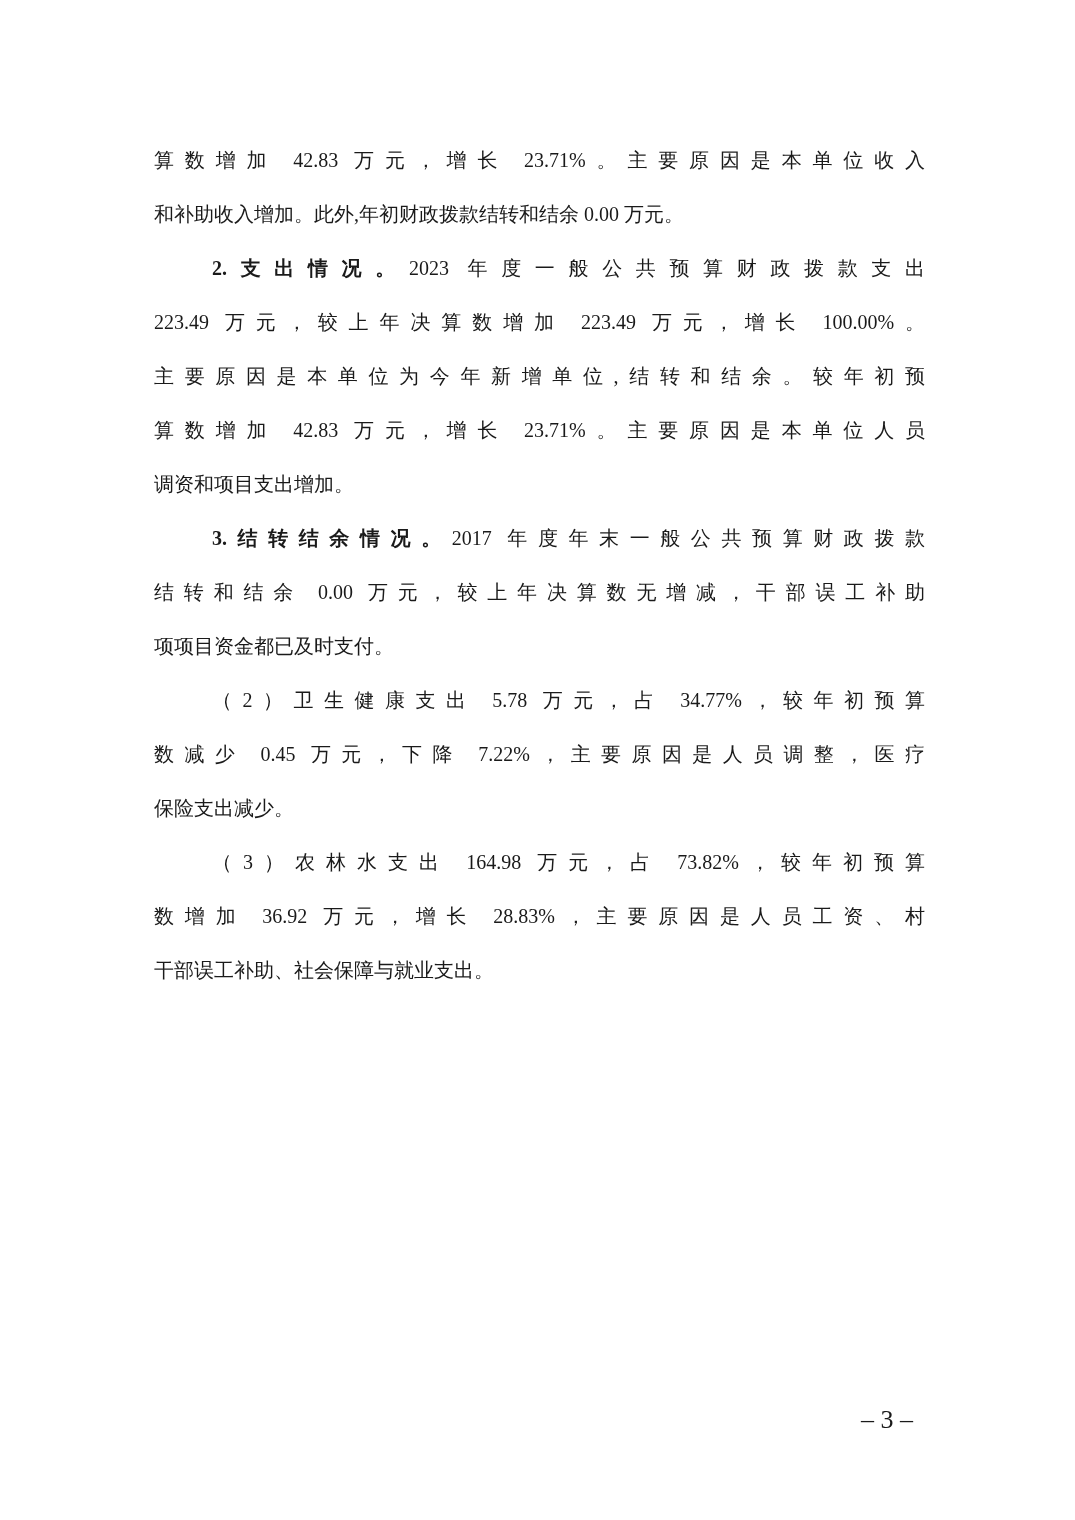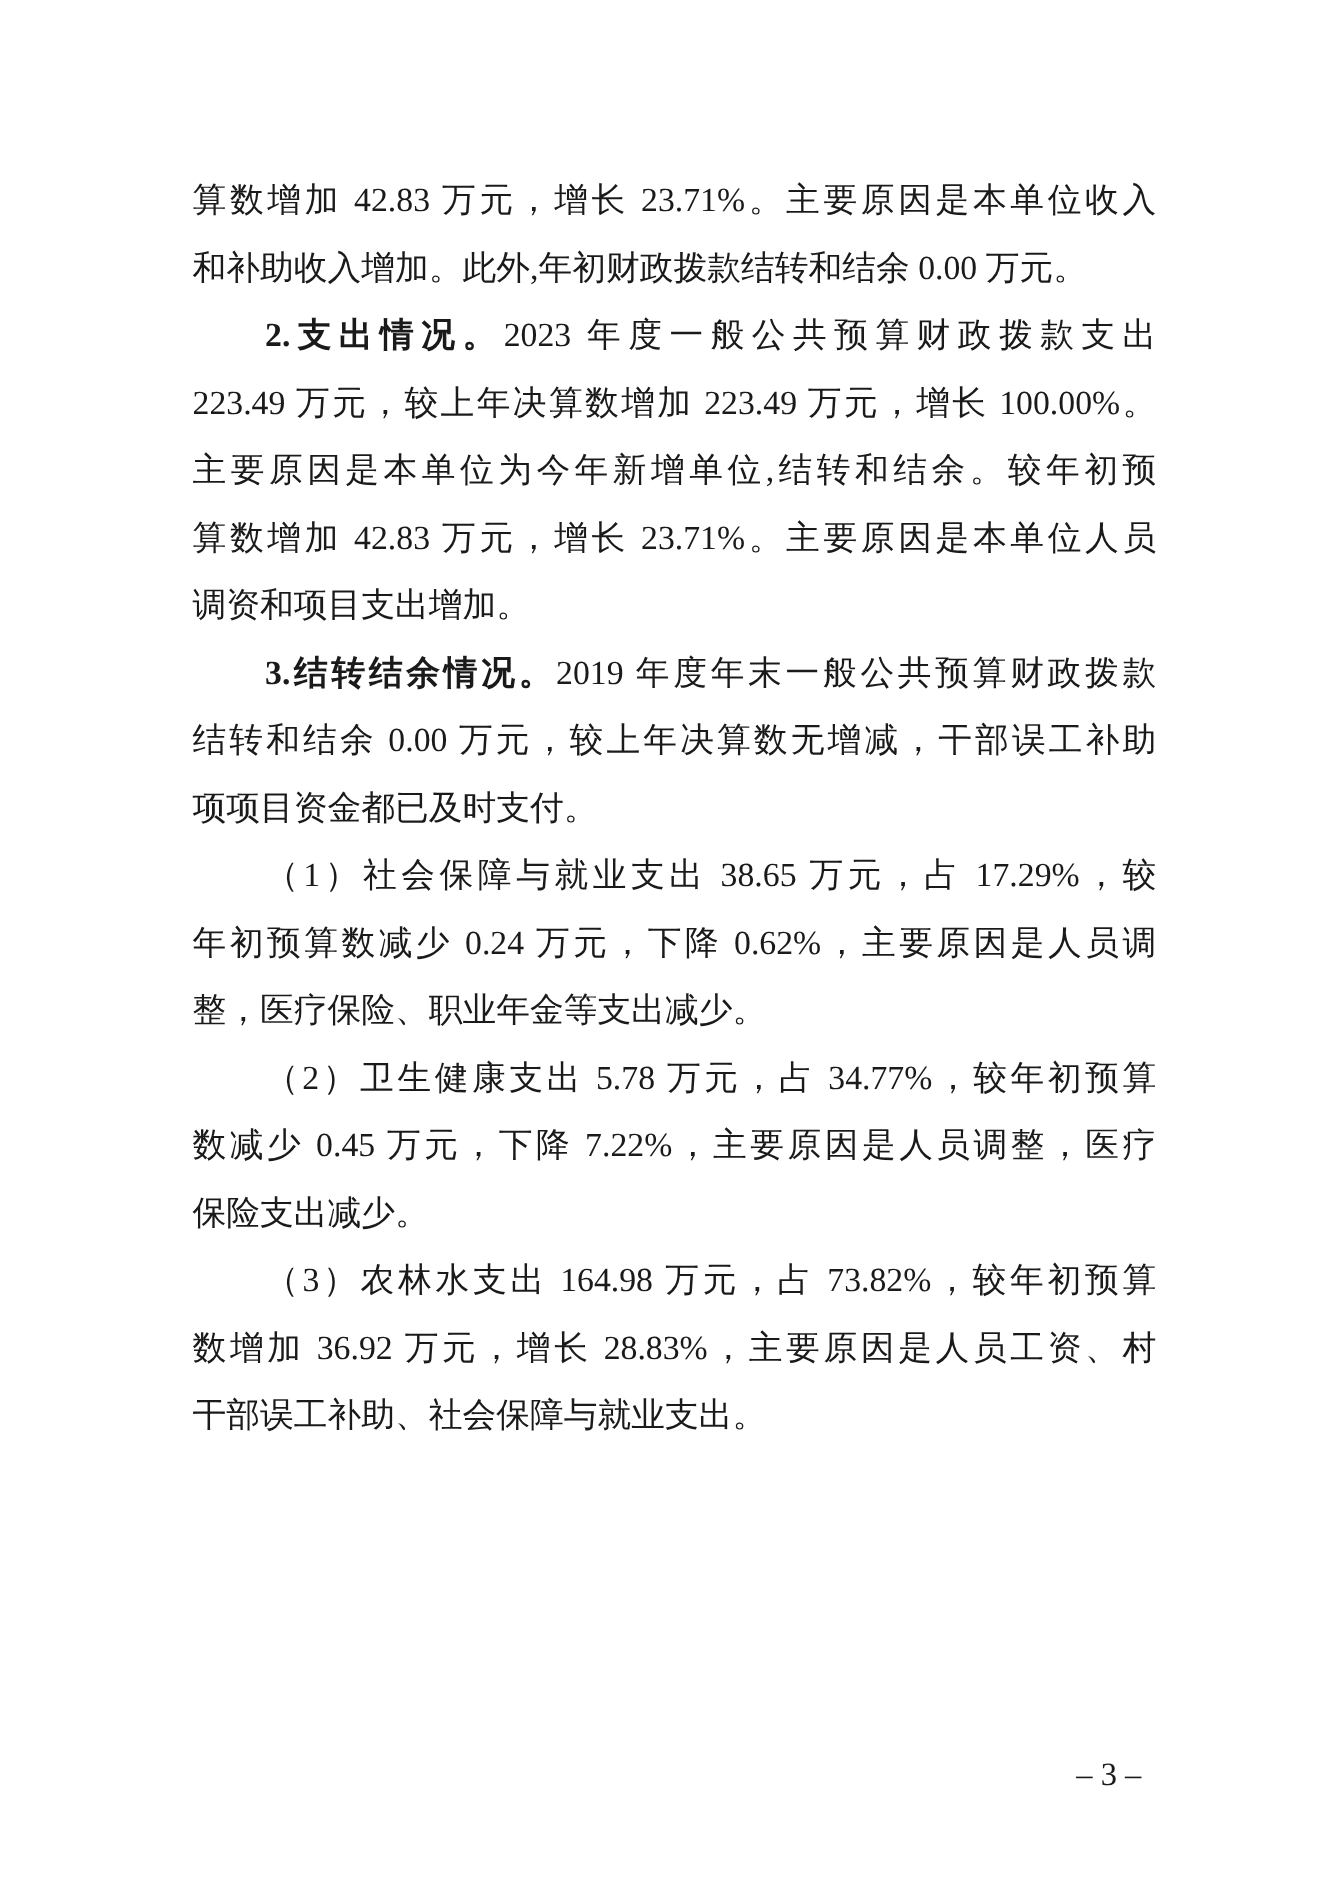--- a/index.html
+++ b/index.html
@@ -20,21 +20,21 @@
     position: absolute;
     left: 154px;
     top: 133px;
     width: 771px;
   }
   .para {
     margin: 0;
     padding: 0;
   }
   .line {
-    font-size: 27px;
+    font-size: 20px;
     line-height: 54px;
     height: 54px;
     text-align: justify;
     text-justify: inter-character;
     color: #1a1a1a;
   }
   .line.fill {
     text-align-last: justify;
   }
   .line.end {
@@ -73,31 +73,26 @@
 
     <div class="para">
       <div class="line fill ind"><b class="lead">2.支出情况。</b><span>2023 年度一般公共预算财政拨款支出</span></div>
       <div class="line fill">223.49 万元，较上年决算数增加 223.49 万元，增长 100.00%。</div>
       <div class="line fill">主要原因是本单位为今年新增单位,结转和结余。较年初预</div>
       <div class="line fill">算数增加 42.83 万元，增长 23.71%。主要原因是本单位人员</div>
       <div class="line end">调资和项目支出增加。</div>
     </div>
 
     <div class="para">
-      <div class="line fill ind"><b class="lead">3.结转结余情况。</b><span>2019 年度年末一般公共预算财政拨款</span></div>
+      <div class="line fill ind"><b class="lead">3.结转结余情况。</b><span>2017 年度年末一般公共预算财政拨款</span></div>
       <div class="line fill">结转和结余 0.00 万元，较上年决算数无增减，干部误工补助</div>
       <div class="line end">项项目资金都已及时支付。</div>
     </div>
 
 
-    <div class="para">
-      <div class="line fill ind">（1）社会保障与就业支出 38.65 万元，占 17.29%，较</div>
-      <div class="line fill">年初预算数减少 0.24 万元，下降 0.62%，主要原因是人员调</div>
-      <div class="line end">整，医疗保险、职业年金等支出减少。</div>
-    </div>
 
     <div class="para">
       <div class="line fill ind">（2）卫生健康支出 5.78 万元，占 34.77%，较年初预算</div>
       <div class="line fill">数减少 0.45 万元，下降 7.22%，主要原因是人员调整，医疗</div>
       <div class="line end">保险支出减少。</div>
     </div>
 
     <div class="para">
       <div class="line fill ind">（3）农林水支出 164.98 万元，占 73.82%，较年初预算</div>
       <div class="line fill">数增加 36.92 万元，增长 28.83%，主要原因是人员工资、村</div>

